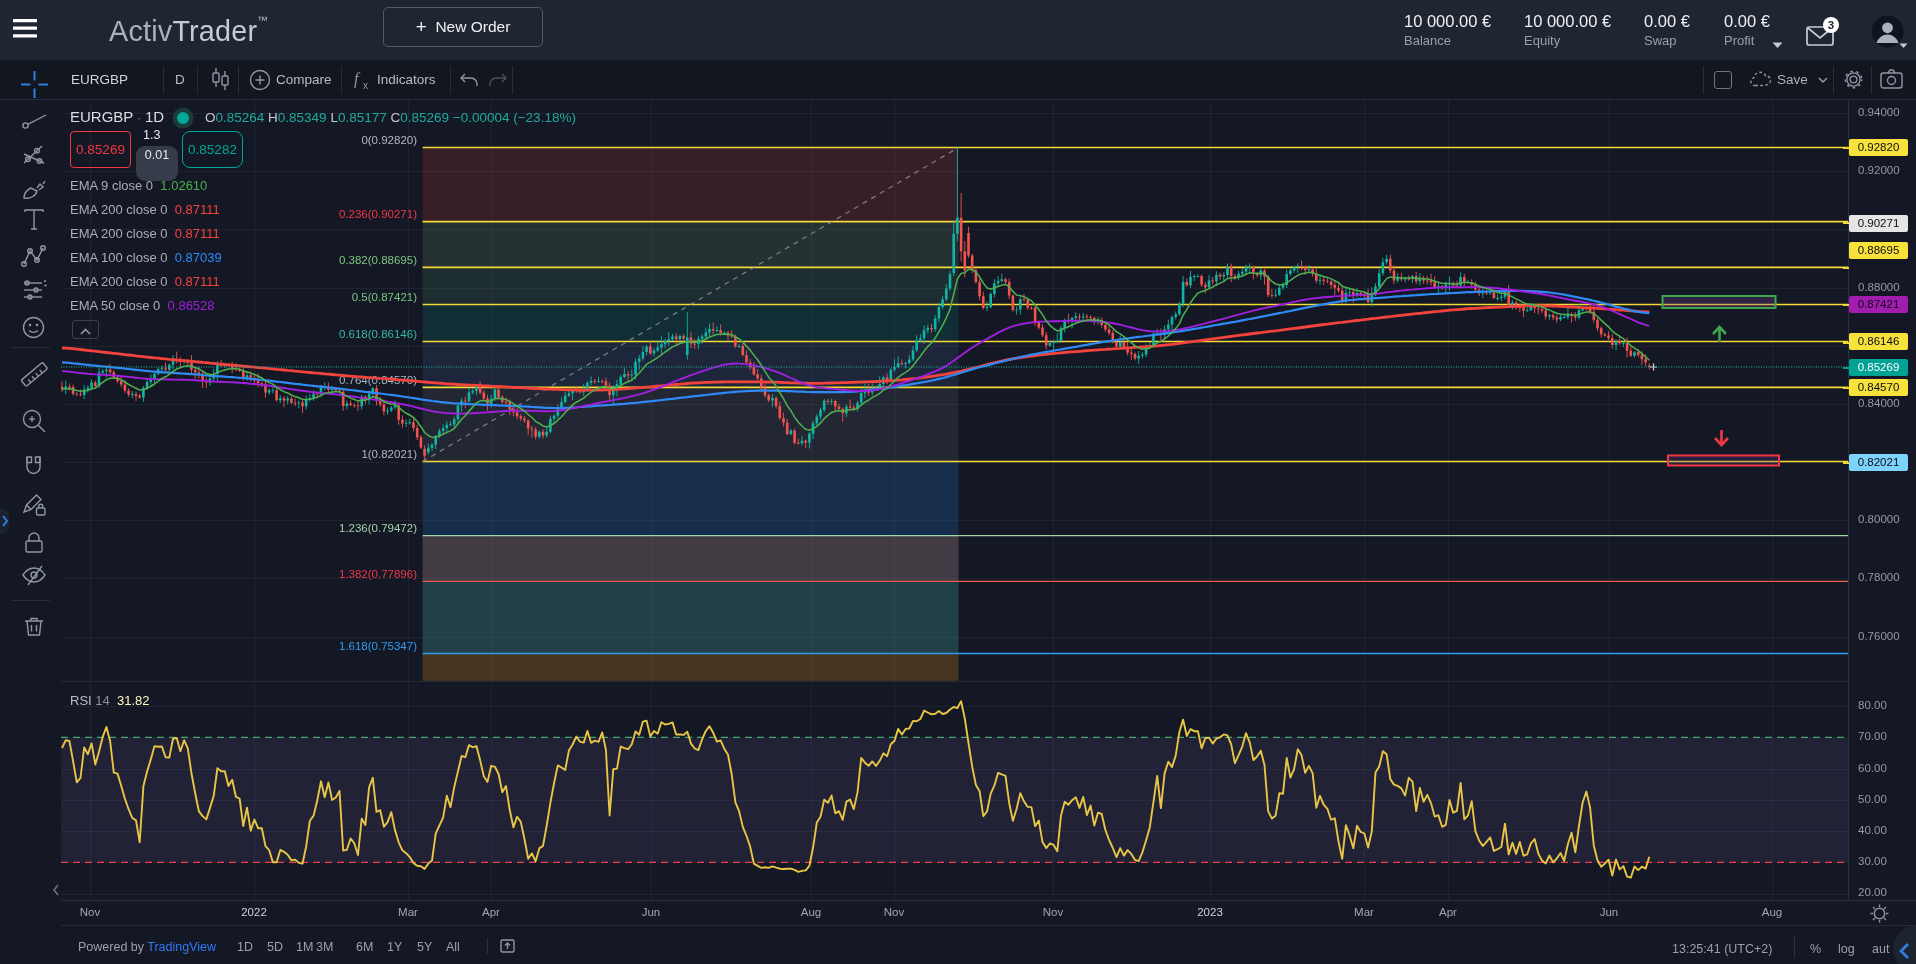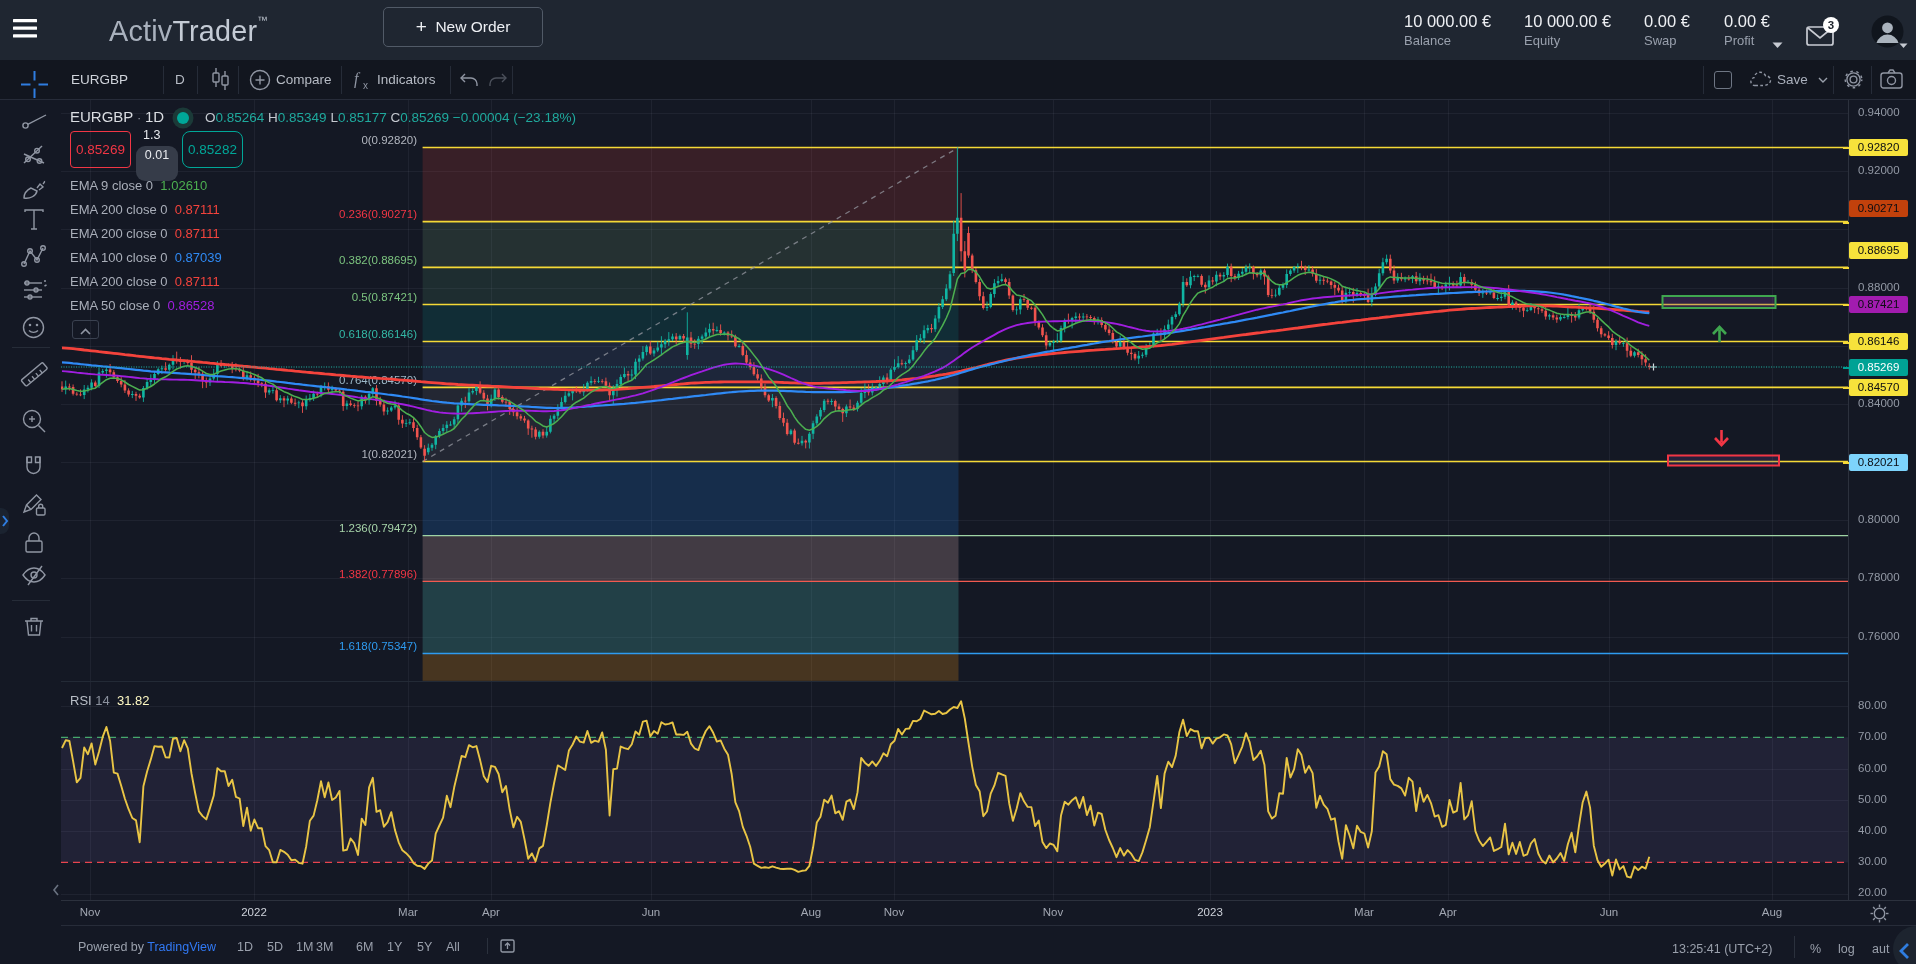--- a/index.html
+++ b/index.html
@@ -344,21 +344,21 @@
 <div class="abs glab" style="left:1858px;top:106px">0.94000</div>
 <div class="abs glab" style="left:1858px;top:164px">0.92000</div>
 <div class="abs glab" style="left:1858px;top:281px">0.88000</div>
 <div class="abs glab" style="left:1858px;top:397px">0.84000</div>
 <div class="abs glab" style="left:1858px;top:513px">0.80000</div>
 <div class="abs glab" style="left:1858px;top:571px">0.78000</div>
 <div class="abs glab" style="left:1858px;top:630px">0.76000</div>
 <div class="abs" style="left:1843px;top:147px;width:6px;height:1.6px;background:#f5d936"></div>
 <div class="abs plab" style="left:1849px;top:139px;background:#f7e23b">0.92820</div>
 <div class="abs" style="left:1843px;top:222px;width:6px;height:1.6px;background:#f5d936"></div>
-<div class="abs plab" style="left:1849px;top:200px;background:#c2410c">0.90271</div>
+<div class="abs plab" style="left:1849px;top:215px;background:#e5e5e5">0.90271</div>
 <div class="abs" style="left:1843px;top:267px;width:6px;height:1.6px;background:#f5d936"></div>
 <div class="abs plab" style="left:1849px;top:242px;background:#f7e23b">0.88695</div>
 <div class="abs" style="left:1843px;top:304px;width:6px;height:1.6px;background:#f5d936"></div>
 <div class="abs plab" style="left:1849px;top:296px;background:#a21caf">0.87421</div>
 <div class="abs" style="left:1843px;top:342px;width:6px;height:1.6px;background:#f5d936"></div>
 <div class="abs plab" style="left:1849px;top:333px;background:#f7e23b">0.86146</div>
 <div class="abs" style="left:1843px;top:387px;width:6px;height:1.6px;background:#f5d936"></div>
 <div class="abs plab" style="left:1849px;top:379px;background:#f7e23b">0.84570</div>
 <div class="abs" style="left:1843px;top:462px;width:6px;height:1.6px;background:#f5d936"></div>
 <div class="abs plab" style="left:1849px;top:454px;background:#7dd3fc">0.82021</div>

